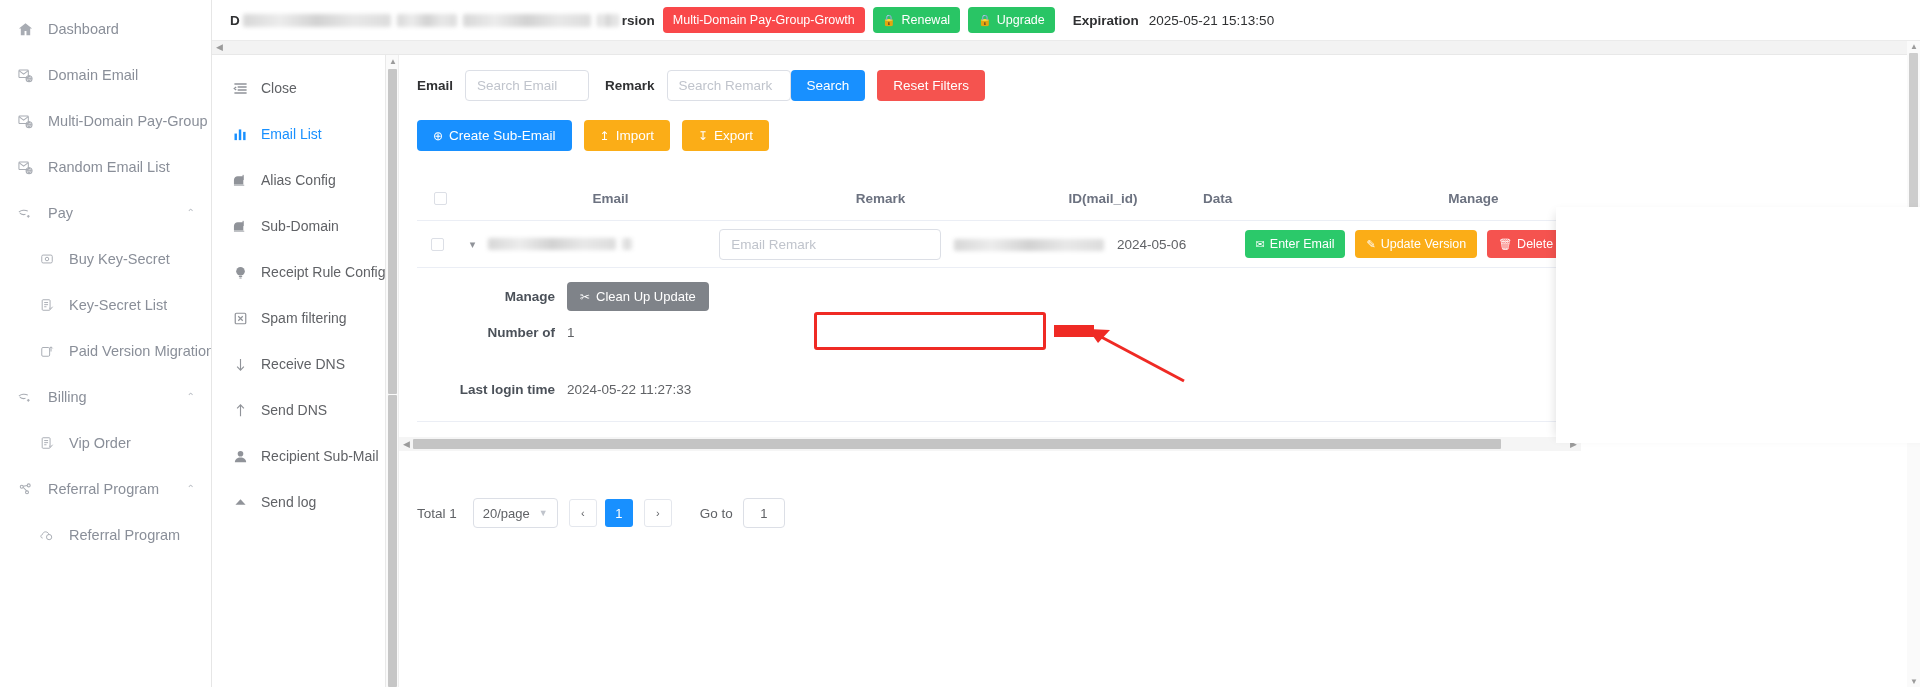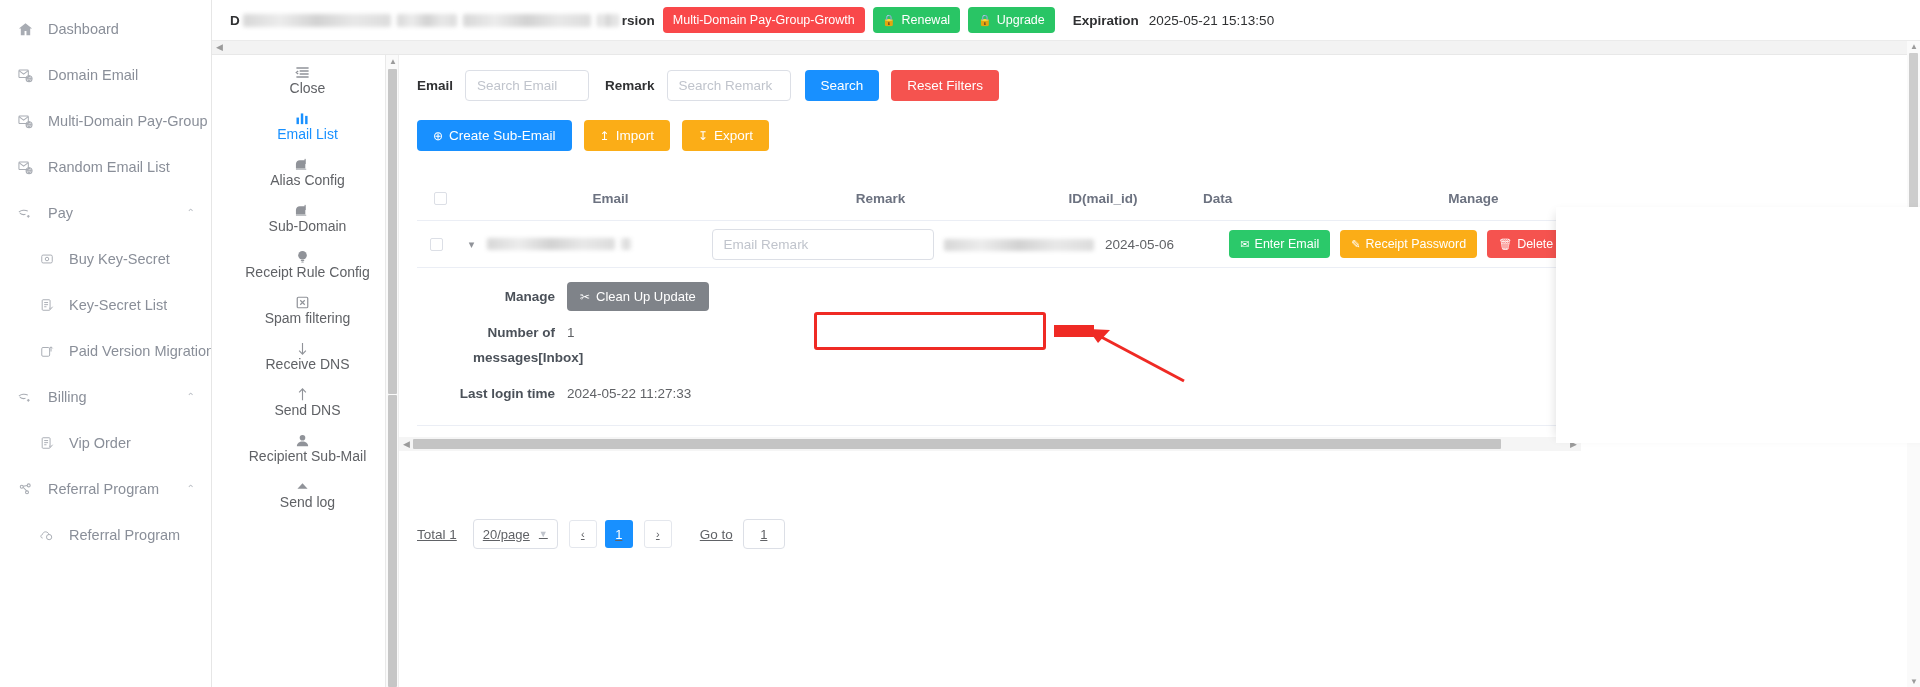--- a/index.html
+++ b/index.html
@@ -105,21 +105,21 @@
 
   #submenu {
     width: 174px; min-width: 174px;
     background: #fff;
     border-right: 1px solid #e9e9e9;
     padding-top: 10px;
   }
   .sub-item {
     display: flex; align-items: center;
     height: 46px; padding-left: 18px;
-    color: #606266; font-size: 14px; cursor: pointer; white-space: nowrap; flex-direction: column;
+    color: #606266; font-size: 14px; cursor: pointer; white-space: nowrap;
   }
   .sub-item .ic {
     width: 20px; min-width: 20px; margin-right: 11px;
     display: inline-flex; align-items: center; justify-content: center;
     color: #909399;
   }
   .sub-item.active { color: #1890ff; }
   .sub-item.active .ic { color: #1890ff; }
 
   
@@ -145,21 +145,21 @@
   
   .filter-row { display: flex; align-items: center; height: 32px; }
   .filter-label { font-weight: bold; font-size: 13.5px; color: #303133; margin-right: 12px; }
   .txt-input {
     height: 31px; border: 1px solid #dcdfe6; border-radius: 4px;
     padding: 0 11px; font-size: 13.5px; color: #606266;
     font-family: "Liberation Sans", sans-serif; outline: none; background:#fff;
   }
   .txt-input::placeholder { color: #c0c4cc; }
   #email-search { width: 124px; }
-  #remark-search { width: 124px; margin-right: 14px; }
+  #remark-search { width: 124px; margin-right: 0; }
   .filter-row .gap { width: 16px; }
   .btn {
     height: 31px; border: none; border-radius: 4px;
     color: #fff; font-size: 13.5px; cursor: pointer;
     font-family: "Liberation Sans", sans-serif;
     display: inline-flex; align-items: center; justify-content: center;
     padding: 0 16px; white-space: nowrap;
   }
   .btn.blue { background: #1890ff; }
   .btn.red { background: #f5534f; margin-left: 12px; }
@@ -260,24 +260,23 @@
   #inner-hscroll {
     position: absolute; left: 13px; top: 382px; width: 1182px; height: 14px;
     background: #f5f5f5; display:flex; align-items:center;
   }
   #inner-hscroll .arrow-l { position:absolute; left:4px; color:#9b9b9b; font-size:9px; line-height:1;}
   #inner-hscroll .arrow-r { position:absolute; right:4px; color:#9b9b9b; font-size:9px; line-height:1;}
   #inner-hscroll .h-thumb { position:absolute; left:14px; width: 1088px; height: 10px; background:#c4c4c4; border-radius:1px;}
 
   
   #pager {
-    position: absolute; left: 13px; top: 464px;
+    position: absolute; left: 13px; top: 443px;
     display: flex; align-items: center; font-size: 13.5px; color: #606266;
     padding-left: 5px;
-    text-decoration: underline;
   }
   #pager .total { margin-right: 16px; }
   .select-box {
     width: 85px; height: 30px; border: 1px solid #dcdfe6; border-radius: 4px;
     display: flex; align-items: center; padding: 0 9px;
     font-size: 13px; color: #606266; cursor: pointer; background: #fff;
   }
   .select-box .cv { margin-left: auto; color: #c0c4cc; font-size: 9px; }
   .pg-btn {
     width: 28px; height: 28px; border: 1px solid #e4e7ed; border-radius: 3px;
@@ -622,43 +621,42 @@
                 <span class="blur-strip" style="width:150px;height:12px"></span>
               </div>
               <div class="c-date">2024-05-06</div>
               <div class="c-manage cell">
                 <button class="mini-btn green">
                   <span class="gi">✉</span>
                   <span>Enter Email</span>
                 </button>
                 <button class="mini-btn orange">
                   <span class="gi">✎</span>
-                  <span>Receipt Password</span>
+                  <span>Update Version</span>
                 </button>
                 <button class="mini-btn red">
                   <span class="gi">🗑</span>
                   <span>Delete Email</span>
                 </button>
               </div>
             </div>
 
             <div class="detail">
               <div class="d-line">
                 <div class="d-label">Manage</div>
                 <button class="grey-btn">
                   <span class="gi">✂</span>
                   <span>Clean Up Update</span>
                 </button>
               </div>
               <div class="d-line">
                 <div class="d-label">Number of</div>
                 <div class="d-val">1</div>
               </div>
-              <div class="msg-wrap">messages[Inbox]</div>
-              <div class="d-line" style="margin-top:14px">
+              <div class="d-line" style="margin-top:27px">
                 <div class="d-label">Last login time</div>
                 <div class="d-val">2024-05-22 11:27:33</div>
               </div>
             </div>
           </div>
 
           <div id="pager">
             <span class="total">Total 1</span>
             <div class="select-box">
               <span>20/page</span>

